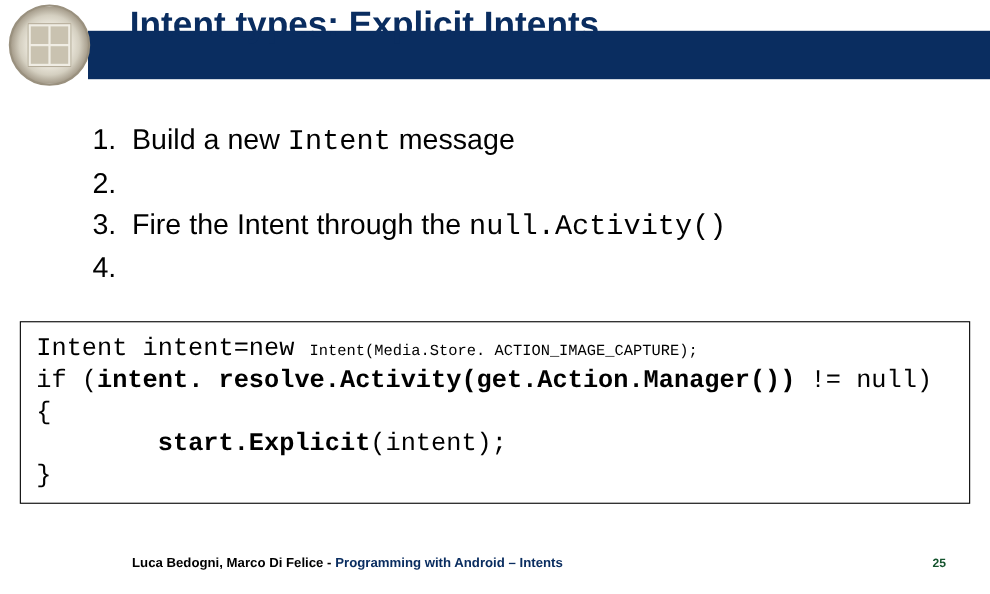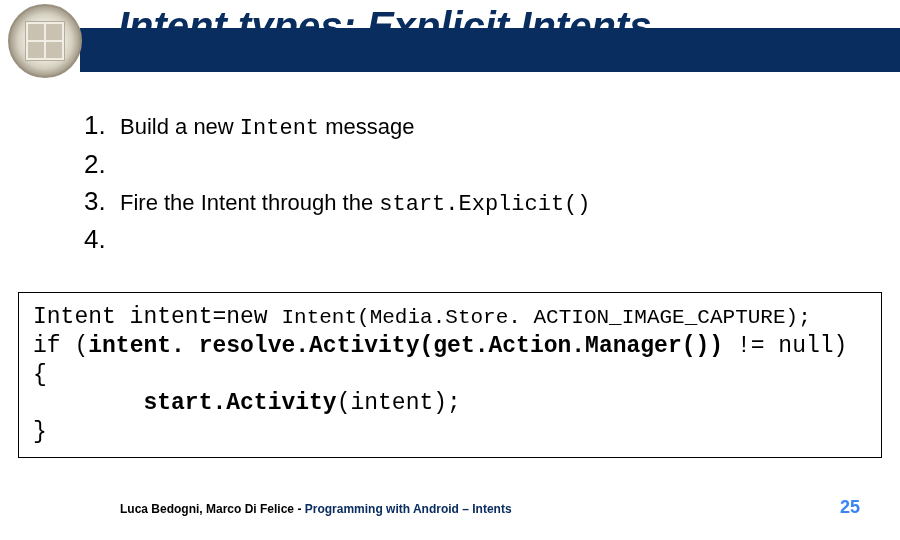--- a/index.html
+++ b/index.html
@@ -17,26 +17,25 @@
     left: 80px;
     right: 0;
     height: 44px;
     background: #0a2d60;
     z-index: 1;
   }
   .title {
     position: absolute;
     top: 4px;
     left: 118px;
-    font-size: 40px;
+    font-size: 32px;
     font-weight: bold;
     color: #0a2d60;
     z-index: 2;
     font-family: Verdana, Arial, sans-serif;
-    font-style: italic;
   }
   .logo {
     position: absolute;
     left: 8px;
     top: 4px;
     width: 74px;
     height: 74px;
     z-index: 3;
     background: radial-gradient(circle at 50% 50%, #e8e4d8 0%, #e8e4d8 40%, #d4cfc0 55%, #a89f8e 70%);
     border-radius: 50%;
@@ -70,21 +69,21 @@
     align-items: baseline;
     margin-bottom: 6px;
     color: #000;
   }
   .num {
     font-size: 26px;
     width: 36px;
     flex-shrink: 0;
   }
   .item {
-    font-size: 22px;
+    font-size: 26px;
     line-height: 1.25;
   }
   .item .mono { font-family: "Courier New", monospace; }
   .item b { font-weight: bold; }
   .code-box {
     position: absolute;
     top: 292px;
     left: 18px;
     right: 18px;
     border: 1px solid #000;
@@ -106,23 +105,23 @@
     font-size: 12px;
   }
   .footer-left {
     color: #0a2d60;
     text-align: center;
   }
   .footer-left .authors { font-weight: bold; color: #000; }
   .footer-left .dash { font-weight: bold; color: #000; }
   .footer-left .course { font-weight: bold; color: #0a2d60; }
   .footer-right {
-    color: #3b82f6;
+    color: #14532d;
     font-weight: bold;
-    font-size: 18px;
+    font-size: 11px;
   }
 </style>
 </head>
 <body>
 
 <div class="logo">
   <div class="logo-inner">
     <div class="logo-cell"></div>
       <div class="logo-cell"></div>
     <div class="logo-cell"></div>
@@ -136,31 +135,31 @@
 <div class="list">
   <div class="list-row">
     <div class="num">1.</div>
     <div class="item">Build a new <span class="mono">Intent</span> message</div>
   </div>
   <div class="list-row">
     <div class="num">2.</div>
   </div>
   <div class="list-row">
     <div class="num">3.</div>
-    <div class="item">Fire the Intent through the <span class="mono">start.Explicit()</span></div>
+    <div class="item">Fire the Intent through the <span class="mono">null.Activity()</span></div>
   </div>
   <div class="list-row">
     <div class="num">4.</div>
   </div>
 </div>
 
 <div class="code-box">
-  <div>Intent intent=new <span style="font-size:21px">Intent(Media.Store. ACTION_IMAGE_CAPTURE);</span></div>
+  <div>Intent intent=new <span style="font-size:14px">Intent(Media.Store. ACTION_IMAGE_CAPTURE);</span></div>
   <div>if (<b>intent. resolve.Activity(get.Action.Manager())</b> != null) {</div>
-  <div>&nbsp;&nbsp;&nbsp;&nbsp;&nbsp;&nbsp;&nbsp;&nbsp;<b>start.Activity</b>(intent);</div>
+  <div>&nbsp;&nbsp;&nbsp;&nbsp;&nbsp;&nbsp;&nbsp;&nbsp;<b>start.Explicit</b>(intent);</div>
   <div>}</div>
 </div>
 
 <div class="footer">
   <div class="footer-left">
     <span class="authors">Luca Bedogni, Marco Di Felice</span><span class="dash"> - </span><span class="course">Programming with Android – Intents</span>
   </div>
   <div class="footer-right">25</div>
 </div>
 

